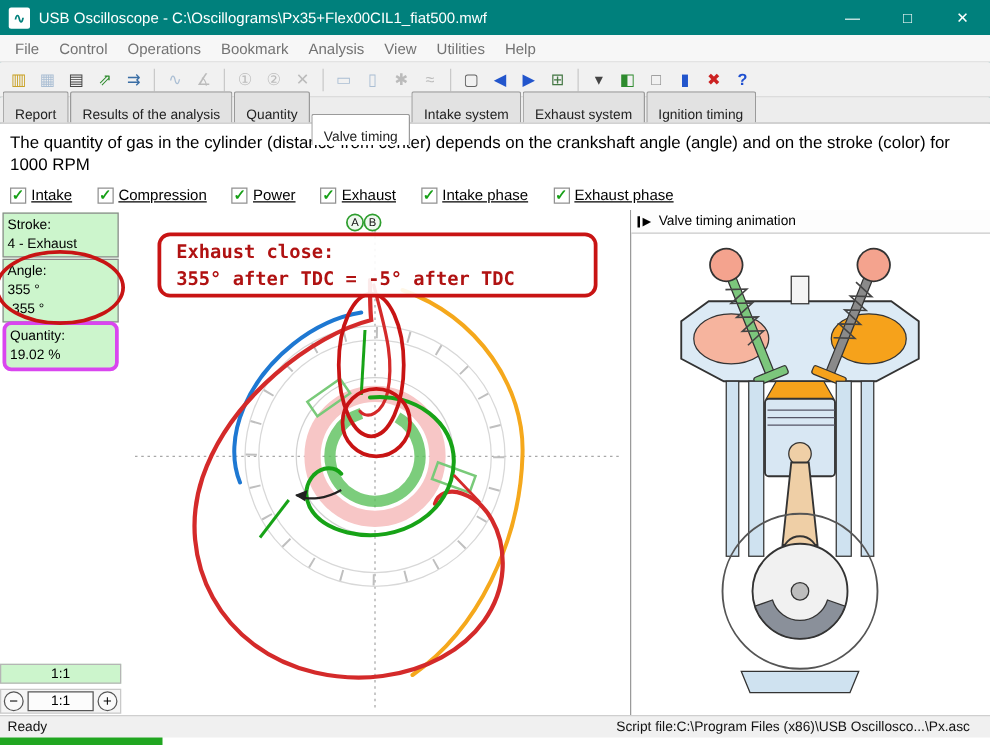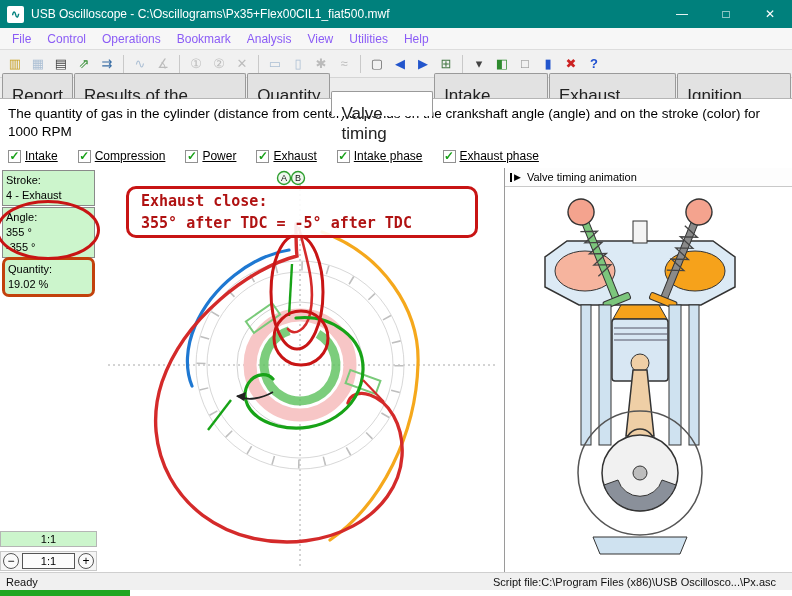--- a/index.html
+++ b/index.html
@@ -12,50 +12,50 @@
   .app-icon { width:17px; height:17px; background:#fff; border-radius:2px; margin:0 7px;
               display:flex; align-items:center; justify-content:center; color:#00807C;
               font-size:11px; font-weight:bold; }
   .title-text { font-size:12px; flex:1; white-space:nowrap; overflow:hidden; }
   .win-controls { display:flex; height:100%; }
   .win-btn { width:44px; height:100%; display:flex; align-items:center; justify-content:center;
              font-size:12px; color:#fff; }
 
   .menubar { position:absolute; top:28px; left:0; width:792px; height:22px; background:#F7F7F7;
              border-bottom:1px solid #DDD; display:flex; align-items:center; padding-left:4px; }
-  .menu-item { padding:2px 8px; font-size:12px; color:#8b5cf6; }
+  .menu-item { padding:2px 8px; font-size:12px; color:#737373; }
 
   .toolbar { position:absolute; top:50px; left:0; width:792px; height:28px; background:#F1F1F1;
              border-bottom:1px solid #D5D5D5; display:flex; align-items:center; padding-left:4px; gap:1px; }
   .tool-btn { width:22px; height:22px; border:1px solid transparent; display:flex; align-items:center;
               justify-content:center; font-size:13px; background:transparent; }
   .tool-btn.disabled { opacity:.38; }
   .tool-sep { width:1px; height:18px; background:#C9C9C9; margin:0 4px; }
 
   .tabstrip { position:absolute; top:78px; left:0; width:792px; height:21px; background:#EDEDED;
               display:flex; align-items:flex-end; padding-left:2px; border-bottom:1px solid #B5B5B5; }
-  .tab { font-size:17px; padding:12px 9px; border:1px solid #9A9A9A; border-bottom:none;
+  .tab { font-size:11px; padding:12px 9px; border:1px solid #9A9A9A; border-bottom:none;
          background:#E2E2E2; margin-right:1px; height:19px; border-radius:2px 2px 0 0; color:#222; }
   .tab.active { background:#fff; height:21px; position:relative; top:18px; z-index:2; }
 
   .content { position:absolute; top:99px; left:0; width:792px; height:540px; background:#fff; }
   .description { position:absolute; top:6px; left:8px; width:776px; font-size:13.5px; color:#000; line-height:1.35; }
 
   .legend-row { position:absolute; top:50px; left:8px; display:flex; gap:20px; align-items:center; }
   .legend-item { display:flex; align-items:center; gap:4px; }
   .checkbox { width:13px; height:13px; border:1px solid #919191; background:#fff; display:flex;
               align-items:center; justify-content:center; font-size:12px; color:#18A018;
               font-weight:bold; line-height:1; }
   .legend-label { font-size:12px; text-decoration:underline; color:#000; }
 
   .value-box { position:absolute; left:2px; width:93px; background:#CCF5CC; border:1px solid #8a8a8a;
                font-size:11px; padding:2px 3px; line-height:1.35; color:#000; }
   #stroke-box { top:71px; }
   #angle-box { top:108px; }
-  #quantity-box { top:158px; border:3px solid #c2410c; border-radius:7px; }
+  #quantity-box { top:158px; border:3px solid #d946ef; border-radius:7px; }
   .red-ellipse-left { position:absolute; left:-4px; top:101px; width:104px; height:60px;
                       border:3px solid #C81414; border-radius:50%; pointer-events:none; z-index:6; }
 
   .scale-strip { position:absolute; left:0; top:432px; width:97px; height:16px; background:#CCF5CC;
                  border:1px solid #B5B5B5; font-size:11px; display:flex; align-items:center; justify-content:center; }
   .zoom-row { position:absolute; left:0; top:452px; width:97px; height:20px; display:flex;
               align-items:center; gap:3px; padding:1px 2px; border:1px solid #C9C9C9; background:#F5F5F5; }
   .zoom-btn-round { width:16px; height:16px; border:1px solid #555; border-radius:50%; background:#FAFAFA;
                     display:flex; align-items:center; justify-content:center; font-size:12px; line-height:1; }
   .zoom-btn-rect { flex:1; height:16px; border:1px solid #555; background:#FCFCFC; display:flex;

